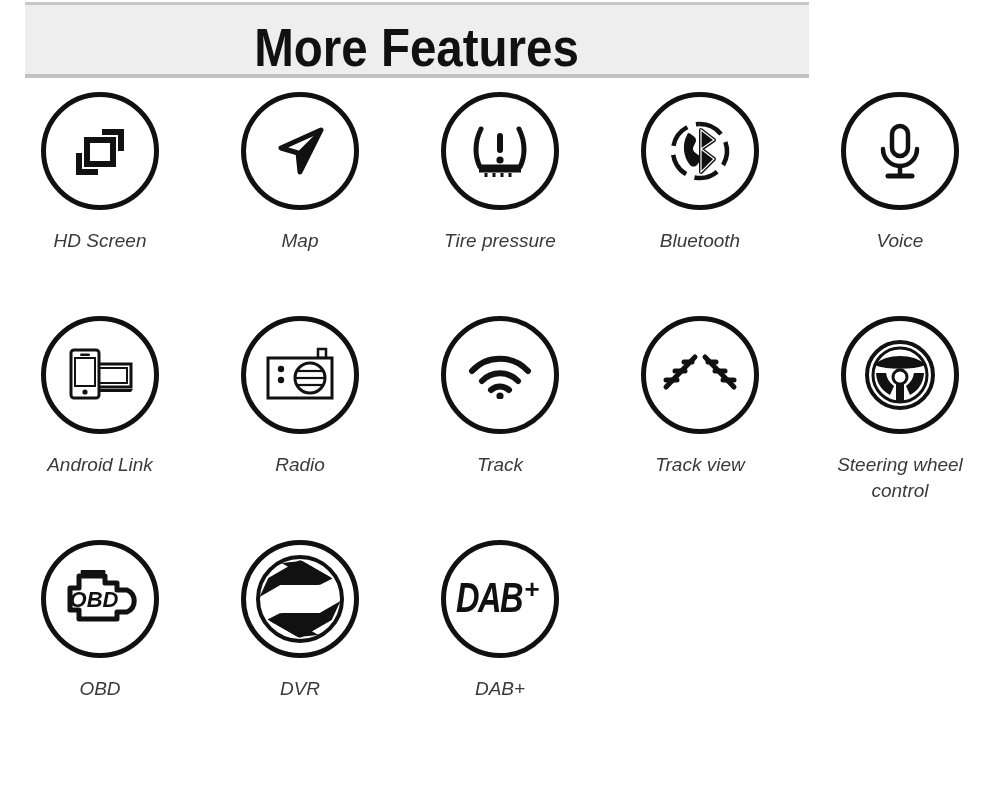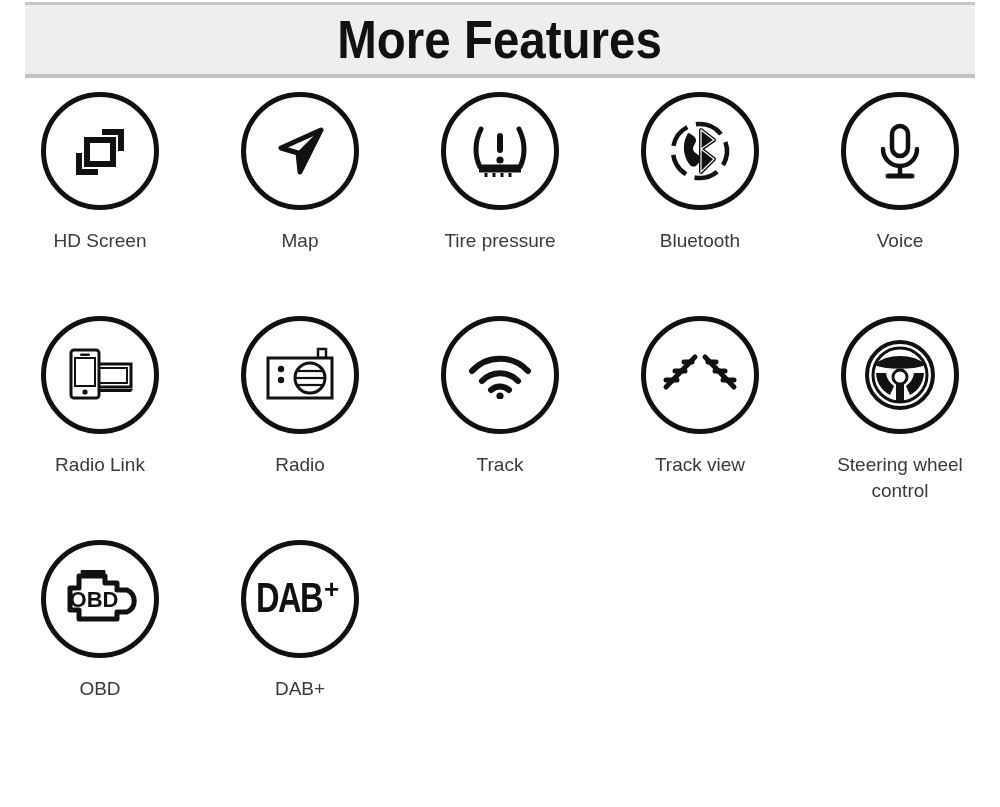--- a/index.html
+++ b/index.html
@@ -15,28 +15,28 @@
     color: #2b2b2b;
     overflow: hidden;
     position: relative;
   }
 
   
   .header-band {
     position: absolute;
     left: 25px;
     top: 2px;
-    width: 950px;
+    width: 784px;
     height: 76px;
     background: #eeeeee;
     border-top: 3px solid #c7c7c7;
     border-bottom: 4px solid #c2c2c2;
     box-sizing: border-box;
     display: flex;
-    align-items: center;
+    align-items: flex-end;
     justify-content: center;
   }
   .header-title {
     font-family: "Liberation Sans Narrow", "Liberation Sans", sans-serif;
     font-weight: bold;
     font-size: 54px;
     letter-spacing: 0px;
     color: #111111;
     transform: scaleX(0.88);
     transform-origin: center;
@@ -53,20 +53,21 @@
     width: 1000px;
     display: grid;
     grid-template-columns: repeat(5, 200px);
     grid-auto-rows: 224px;
     justify-content: center;
   }
   .feature-cell {
     display: flex;
     flex-direction: column;
     align-items: center;
+    font-style: italic;
   }
   .icon-circle {
     width: 118px;
     height: 118px;
     border-radius: 50%;
     border: 5px solid #111111;
     box-sizing: border-box;
     display: flex;
     align-items: center;
     justify-content: center;
@@ -171,21 +172,21 @@
         <rect x="30" y="20" width="36" height="23" fill="#fff" stroke="#111" stroke-width="3"></rect>
         <rect x="34" y="24" width="28" height="15" fill="#fff" stroke="#111" stroke-width="2"></rect>
         <path d="M28 45 L68 45 L66 48 L30 48 Z" fill="#111"></path>
 
         <rect x="6" y="6" width="28" height="48" rx="3" fill="#fff" stroke="#111" stroke-width="3"></rect>
         <rect x="10" y="14" width="20" height="28" fill="#fff" stroke="#111" stroke-width="2"></rect>
         <rect x="15" y="9.5" width="10" height="2.6" rx="1.3" fill="#111"></rect>
         <circle cx="20" cy="48" r="2.6" fill="#111"></circle>
       </svg>
     </div>
-    <div class="feature-label">Radio Link</div>
+    <div class="feature-label">Android Link</div>
   </div>
 
   <div class="feature-cell">
     <div class="icon-circle">
       <svg width="72" height="56" viewBox="0 0 72 56" aria-hidden="true">
         <rect x="54" y="2" width="8" height="9" fill="#fff" stroke="#111" stroke-width="2.5"></rect>
         <rect x="4" y="11" width="64" height="40" fill="#fff" stroke="#111" stroke-width="3"></rect>
         <circle cx="17" cy="22" r="3.2" fill="#111"></circle>
         <circle cx="17" cy="33" r="3.2" fill="#111"></circle>
         <circle cx="46" cy="31" r="15" fill="#fff" stroke="#111" stroke-width="3"></circle>
@@ -259,20 +260,36 @@
                  a12 12 0 0 1 0 22 L56 42 L56 49 L18 49 L18 40
                  L9 40 L9 18 L18 18 Z" fill="none" stroke="#111" stroke-width="5" stroke-linejoin="round"></path>
         <line x1="31" y1="2" x2="31" y2="7" stroke="#111" stroke-width="5"></line>
         <line x1="22" y1="2" x2="42" y2="2" stroke="#111" stroke-width="5" stroke-linecap="round"></line>
         <text x="33" y="37" font-family="'Liberation Sans', sans-serif" font-size="22" font-weight="bold" fill="#111" text-anchor="middle">OBD</text>
       </svg>
     </div>
     <div class="feature-label">OBD</div>
   </div>
 
+  <div class="feature-cell">
+    <div class="icon-circle">
+      <svg width="88" height="88" viewBox="0 0 88 88" aria-hidden="true">
+        <circle cx="44" cy="44" r="42" fill="none" stroke="#111" stroke-width="4"></circle>
+        <g fill="#111">
+          <path d="M44 5 L74 22 L62 30 L20 30 Z"></path>
+          <path d="M78 27 L78 62 L66 54 L66 10 Z" transform="rotate(60 44 44)"></path>
+          <path d="M78 27 L78 62 L66 54 L66 10 Z" transform="rotate(120 44 44)"></path>
+          <path d="M44 83 L14 66 L26 58 L68 58 Z"></path>
+          <path d="M10 61 L10 26 L22 34 L22 78 Z" transform="rotate(60 44 44)"></path>
+          <path d="M10 61 L10 26 L22 34 L22 78 Z" transform="rotate(120 44 44)"></path>
+        </g>
+      </svg>
+    </div>
+    <div class="feature-label">DVR</div>
+  </div>
 
   <div class="feature-cell">
     <div class="icon-circle">
       <svg width="92" height="46" viewBox="0 0 92 46" aria-hidden="true">
         <text x="2" y="36" font-family="'Liberation Sans Narrow', 'Liberation Sans', sans-serif" font-size="42" font-weight="bold" fill="#111" letter-spacing="-2" textLength="66" lengthAdjust="spacingAndGlyphs">DAB</text>
         <text x="70" y="22" font-family="'Liberation Sans', sans-serif" font-size="26" font-weight="bold" fill="#111">+</text>
       </svg>
     </div>
     <div class="feature-label">DAB+</div>
   </div>

